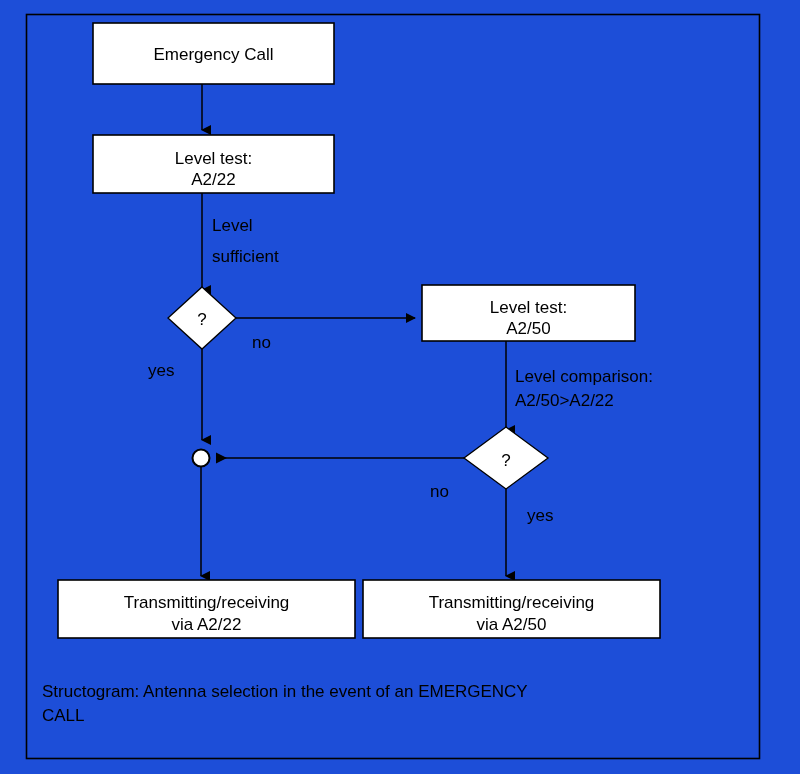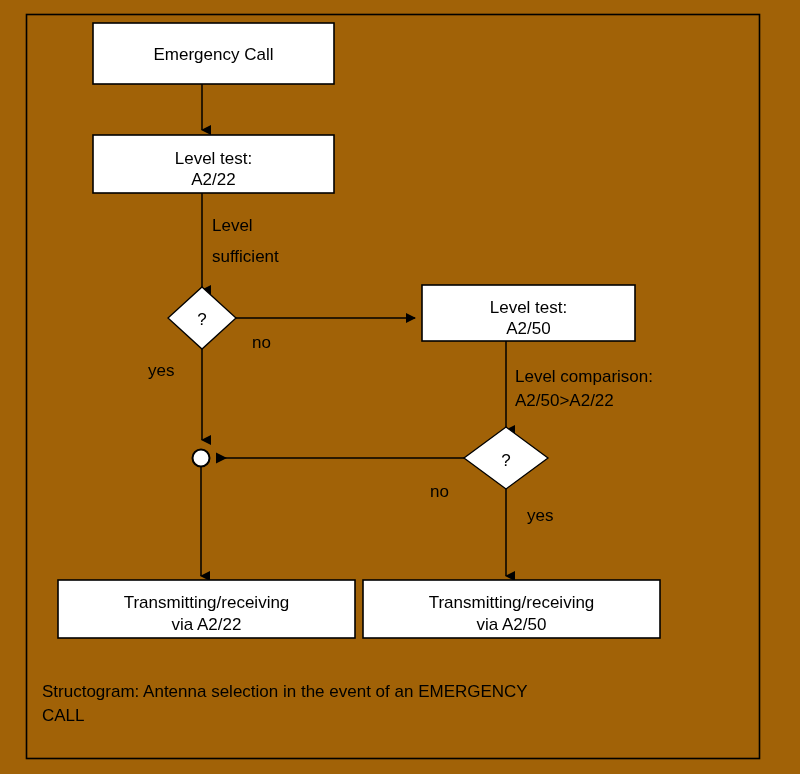--- a/index.html
+++ b/index.html
@@ -10,21 +10,21 @@
   body {
     width: 800px;
     height: 774px;
     font-family: "Liberation Sans", sans-serif;
     overflow: hidden;
   }
   #diagram-root {
     position: relative;
     width: 800px;
     height: 774px;
-    background: #a16207;
+    background: #1d4ed8;
   }
   svg#flow-svg {
     display: block;
     width: 800px;
     height: 774px;
   }
   .node-box {
     fill: #ffffff;
     stroke: #000000;
     stroke-width: 1.6;

